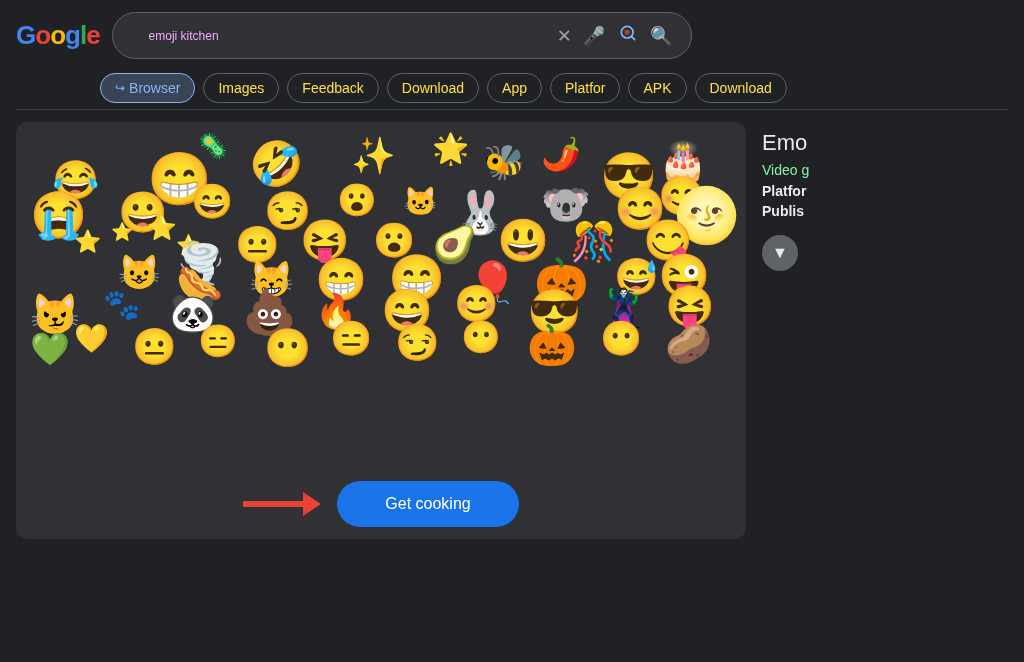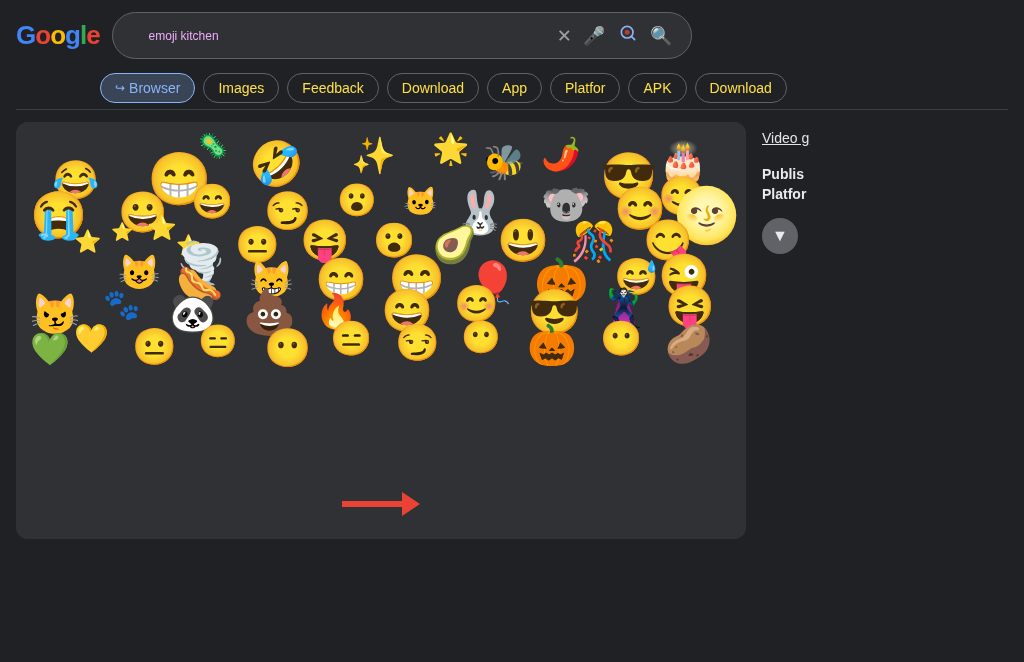--- a/index.html
+++ b/index.html
@@ -201,23 +201,22 @@
 
     .panel-title {
       font-size: 22px;
       font-weight: normal;
       color: #e8eaed;
       margin-bottom: 6px;
     }
 
     .panel-subtitle {
       font-size: 14px;
-      color: #e5e5e5;
-      margin-bottom: 20px;
-      text-decoration: underline;
+      color: #86efac;
+      margin-bottom: 5px;
     }
 
     .panel-detail {
       font-size: 14px;
       color: #e8eaed;
       margin-bottom: 4px;
     }
 
     .panel-detail span.label {
       font-weight: bold;
@@ -373,32 +372,34 @@
         <span class="emoji-item" style="top: 51%; left: 61%; font-size: 32px;">😶</span>
         <span class="emoji-item" style="top: 52%; left: 70%; font-size: 40px;">🎃</span>
         <span class="emoji-item" style="top: 51%; left: 80%; font-size: 34px;">😶</span>
         <span class="emoji-item" style="top: 52%; left: 89%; font-size: 38px;">🥔</span>
       </div>
     <div class="get-cooking-area">
       <div class="arrow-indicator">
         <div class="arrow-shaft"></div>
         <div class="arrow-head"></div>
       </div>
+      <button class="get-cooking-btn">Get cooking</button>
     </div>
     <div class="feedback-area">
       <span style="cursor:pointer;">Feedback</span>
     </div>
   </div>
 
   <div class="right-panel">
+    <div class="panel-title">Emo</div>
     <div class="panel-subtitle">Video g</div>
     <div class="panel-detail">
+      <span class="label">Platfor</span>
+    </div>
+    <div class="panel-detail">
       <span class="label">Publis</span>
-    </div>
-    <div class="panel-detail">
-      <span class="label">Platfor</span>
     </div>
     <div class="scroll-indicator">
       <span style="color:#e8eaed; font-size:16px;">▼</span>
     </div>
   </div>
 
 </div>
 
 </body></html>

